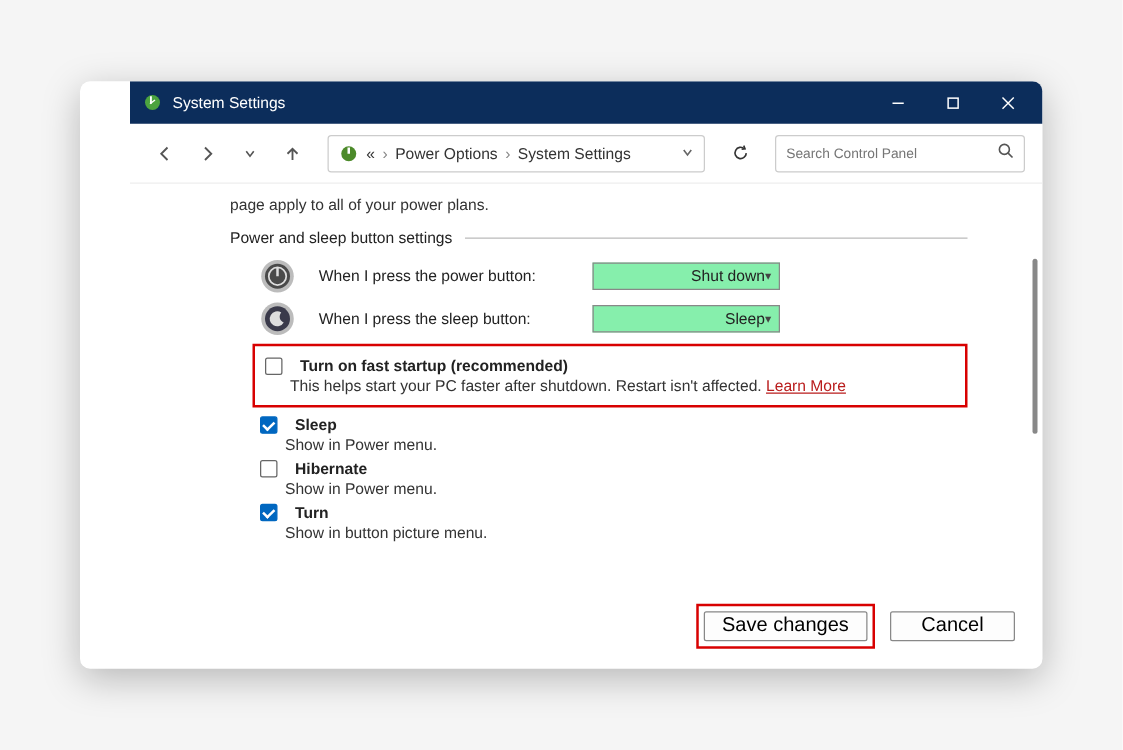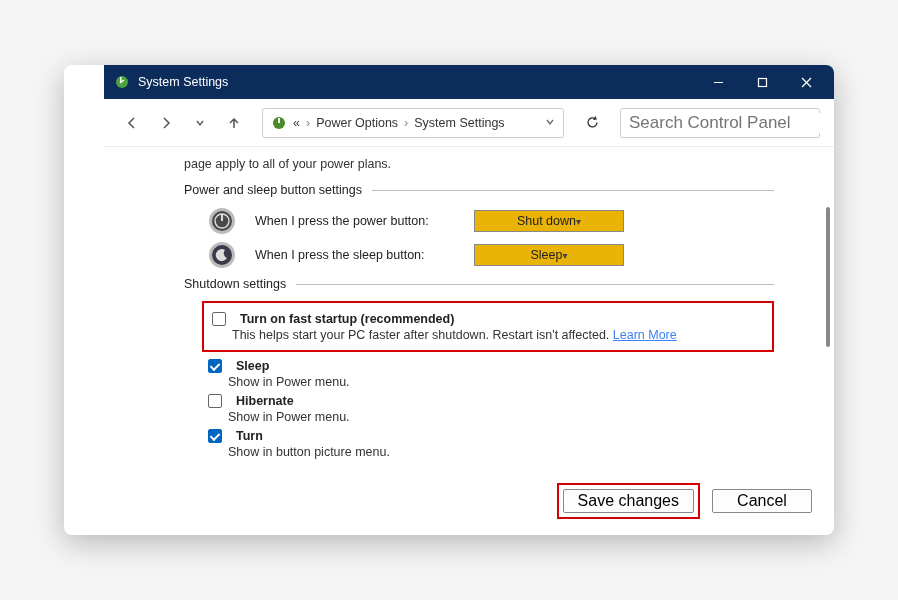--- a/index.html
+++ b/index.html
@@ -12,39 +12,39 @@
     .winbtn svg { stroke: #fff; }
     .toolbar { height: 48px; display: flex; align-items: center; padding: 0 14px; gap: 6px; border-bottom: 1px solid #eee; }
     .navbtn { width: 28px; height: 28px; display: flex; align-items: center; justify-content: center; color: #444; }
     .navbtn svg { stroke: #555; }
     .addressbar { flex: 1; height: 30px; border: 1px solid #ccc; border-radius: 3px; display: flex; align-items: center; padding: 0 8px; font-size: 12.5px; color: #333; margin: 0 8px; }
     .addressbar .crumb-sep { margin: 0 6px; color: #888; }
     .addressbar .ab-icon { width: 16px; height: 16px; margin-right: 6px; }
     .addressbar .ab-dd { margin-left: auto; color: #666; }
     .refreshbtn { width: 28px; height: 28px; display: flex; align-items: center; justify-content: center; margin-right: 8px; }
     .search { width: 200px; height: 30px; border: 1px solid #ccc; border-radius: 3px; display: flex; align-items: center; padding: 0 8px; }
-    .search input { border: none; outline: none; font-size: 17px; flex: 1; color: #333; }
+    .search input { border: none; outline: none; font-size: 11px; flex: 1; color: #333; }
     .search .sicon { color: #666; }
     .content { flex: 1; padding: 8px 60px 8px 60px; font-size: 12.5px; color: #222; overflow: hidden; position: relative; }
     .intro { margin: 2px 0 12px 20px; color: #333; }
     .section-head { display: flex; align-items: center; margin: 8px 0 10px 20px; }
     .section-head span { color: #222; padding-right: 10px; }
     .section-head .rule { flex: 1; height: 1px; background: #bbb; }
     .btn-row { display: flex; align-items: center; margin: 6px 0 6px 44px; gap: 19px; }
     .orb { width: 28px; height: 28px; }
     .btn-label { width: 200px; }
-    .dropdown { width: 150px; height: 22px; border: 1px solid #888; font-size: 12.5px; display: flex; align-items: center; padding: 0 6px; justify-content: center; background: #eab308; }
+    .dropdown { width: 150px; height: 22px; border: 1px solid #888; font-size: 12.5px; display: flex; align-items: center; padding: 0 6px; justify-content: flex-end; background: #86efac; }
     .dropdown .dd-caret { font-size: 10px; color: #444; }
     .cbx-row { display: flex; align-items: center; margin: 4px 0 2px 44px; gap: 14px; }
     .cbx { width: 14px; height: 14px; border: 1px solid #666; border-radius: 2px; display: inline-flex; align-items: center; justify-content: center; background: #fff; margin-top: 1px; flex-shrink: 0; }
     .cbx.checked { background: #0067c0; border-color: #0067c0; }
     .cbx.checked::after { content: ""; width: 4px; height: 7px; border: solid #fff; border-width: 0 2px 2px 0; transform: rotate(45deg) translate(-0.5px,-0.5px); }
     .cbx-text b { font-weight: 600; }
     .cbx-sub { margin: 0 0 4px 64px; color: #333; }
-    .lnk { color: #3b82f6; text-decoration: underline; cursor: pointer; }
+    .lnk { color: #b91c1c; text-decoration: underline; cursor: pointer; }
     .highlight { border: 2px solid #d80000; padding: 4px; margin: 2px 0 6px 38px; }
     .btnbar { display: flex; justify-content: flex-end; gap: 12px; padding: 0 22px 16px 0; align-items: center; }
     .btn { height: 24px; min-width: 100px; border: 1px solid #888; background: #fdfdfd; font-size: 16px; display: inline-flex; align-items: center; justify-content: center; padding: 0 14px; border-radius: 2px; }
     .btn-highlight { border: 2px solid #d80000; padding: 4px; }
     .scroll-ind { position: absolute; right: 4px; top: 60px; width: 4px; height: 140px; background: #888; border-radius: 2px; }
   </style>
 </head>
 <body>
 
 <div class="window">
@@ -165,24 +165,20 @@
             <path d="M17 9 A6 6 0 1 0 19 17 A5 5 0 0 1 17 9 Z" fill="#ddd"></path>
           </svg>
       </span>
       <span class="btn-label">When I press the sleep button:</span>
       <div class="dropdown">
         <span>Sleep</span>
         <span class="dd-caret">▾</span>
       </div>
     </div>
 
-    <div class="section-head">
-      <span>Shutdown settings</span>
-      <div class="rule"></div>
-    </div>
 
     <div class="highlight">
       <div class="cbx-row" style="margin-left:4px;">
         <span class="cbx"></span>
         <span class="cbx-text"><b>Turn on fast startup (recommended)</b></span>
       </div>
       <div class="cbx-sub" style="margin-left:24px;">
         <span>This helps start your PC faster after shutdown. Restart isn't affected. </span><span class="lnk">Learn More</span>
       </div>
     </div>

